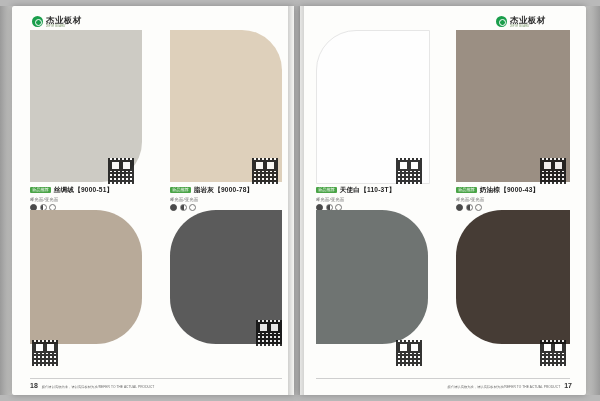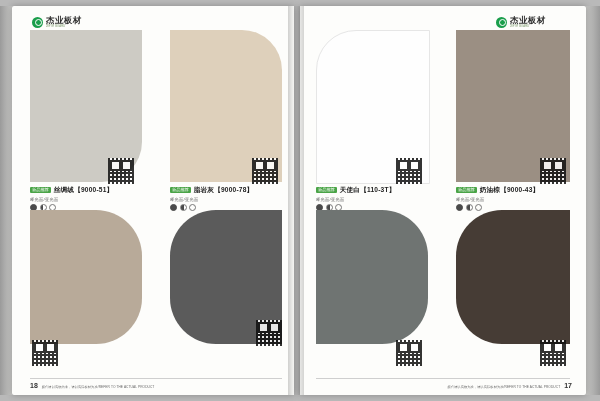--- a/index.html
+++ b/index.html
@@ -8,21 +8,21 @@
   .spread{position:absolute;left:0;top:0;width:600px;height:401px;}
   .leaf{position:absolute;top:6px;height:389px;background:#fdfdfb;box-shadow:0 0 6px rgba(0,0,0,.25);}
   .leaf.left{left:12px;width:282px;border-radius:2px 0 0 2px;}
   .leaf.right{left:300px;width:286px;border-radius:0 2px 2px 0;}
   .gutter{position:absolute;left:288px;top:6px;width:16px;height:389px;
     background:linear-gradient(to right,rgba(0,0,0,.18),rgba(0,0,0,.02) 40%,rgba(0,0,0,.03) 55%,rgba(0,0,0,.16));}
   .edge-l{position:absolute;left:0;top:6px;width:12px;height:389px;background:linear-gradient(to right,#9a9a9a,#c8c8c6);}
   .edge-r{position:absolute;left:586px;top:6px;width:14px;height:389px;background:linear-gradient(to left,#9a9a9a,#c8c8c6);}
 
   
-  .logo{position:absolute;display:flex;align-items:center;gap:3px;}
+  .logo{position:absolute;display:flex;align-items:flex-start;gap:3px;}
   .logo .mark{width:11px;height:11px;border-radius:50%;background:#1a9e4b;position:relative;}
   .logo .mark:after{content:"";position:absolute;left:3px;top:2.5px;width:5px;height:5px;border:1.4px solid #fff;border-radius:50%;}
   .logo .txt{line-height:1;}
   .logo .cn{font-size:8.5px;font-weight:bold;color:#2f2f2f;letter-spacing:.4px;}
   .logo .en{font-size:2.6px;color:#6f8f5f;letter-spacing:.2px;margin-top:1px;}
 
   
   .card{position:absolute;}
   .swatch{position:absolute;left:0;top:0;}
   .info{position:absolute;left:0;}

